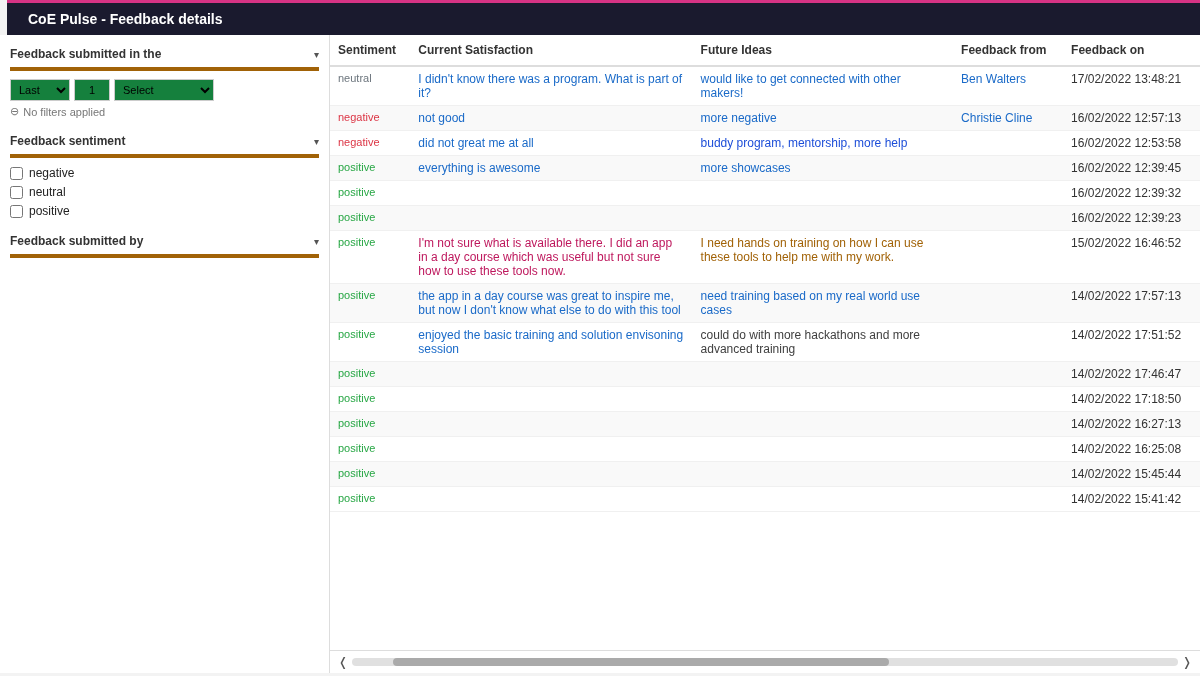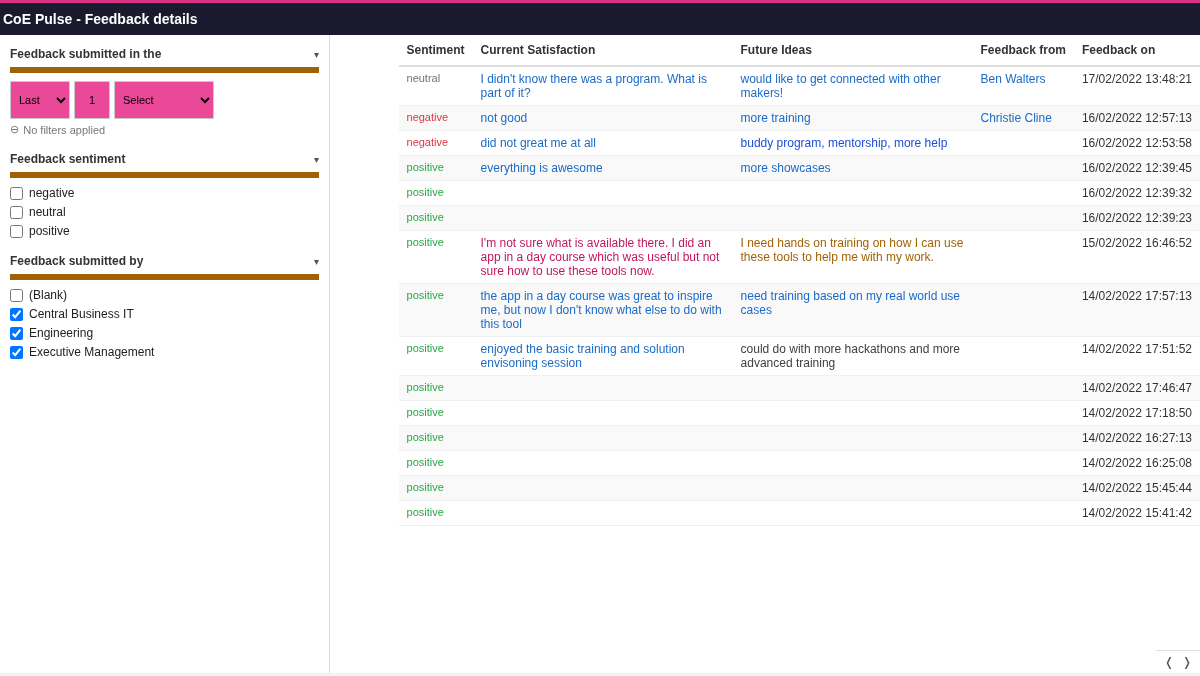--- a/index.html
+++ b/index.html
@@ -1,24 +1,25 @@
 <!DOCTYPE html>
 <html><head>
   <meta charset="utf-8">
   <style>
     * { box-sizing: border-box; margin: 0; padding: 0; }
     body { font-family: 'Segoe UI', Arial, sans-serif; font-size: 12px; background: #f3f3f3; color: #222; }
 
     .title-bar {
       background: #1a1a2e;
       color: #fff;
-      padding: 8px 3px;
+      padding: 8px 21px;
       font-size: 14px;
       font-weight: 600;
       border-top: 3px solid #d63384;
+      margin-left: 7px;
     }
 
     .main-layout {
       display: flex;
       height: calc(676px - 38px);
     }
 
     
     .left-panel {
       width: 330px;
@@ -32,21 +33,21 @@
     .filter-section {
       margin-bottom: 16px;
     }
 
     .filter-header {
       display: flex;
       justify-content: space-between;
       align-items: center;
       cursor: pointer;
       padding-bottom: 6px;
-      border-bottom: 6px solid #a16207;
+      border-bottom: 4px solid #a16207;
       margin-bottom: 8px;
       gap: 23px;
     }
 
     .filter-header-label {
       font-size: 12px;
       font-weight: 600;
       color: #333;
     }
 
@@ -57,24 +58,24 @@
 
     .filter-row {
       display: flex;
       align-items: center;
       gap: 4px;
       margin-bottom: 4px;
     }
 
     .filter-row select, .filter-row input[type="text"] {
       border: 1px solid #ccc;
-      background: #ec4899;
+      background: #15803d;
       padding: 2px 4px;
       font-size: 11px;
-      height: 38px;
+      height: 22px;
       cursor: pointer;
     }
 
     .filter-row select.last-select {
       width: 60px;
     }
 
     .filter-row input.number-input {
       width: 36px;
       text-align: center;
@@ -123,21 +124,20 @@
       position: relative;
     }
 
     
     .right-panel {
       flex: 1;
       background: #fff;
       overflow: auto;
       display: flex;
       flex-direction: column;
-      align-items: flex-end;
     }
 
     .data-table {
       width: 100%;
       border-collapse: collapse;
       font-size: 12px;
     }
 
     .data-table th {
       text-align: left;
@@ -281,38 +281,20 @@
             <span class="checkbox-label">positive</span>
           </div>
         </div>
     </div>
 
     <div class="filter-section">
       <div class="filter-header">
         <span class="filter-header-label">Feedback submitted by</span>
         <span class="chevron">▾</span>
       </div>
-      <div class="submitted-by-list" id="submitted-by-list">
-          <div class="checkbox-item">
-            <input type="checkbox" style="">
-            <span class="checkbox-label">(Blank)</span>
-          </div>
-          <div class="checkbox-item">
-            <input type="checkbox" checked="" style="">
-            <span class="checkbox-label">Central Business IT</span>
-          </div>
-          <div class="checkbox-item">
-            <input type="checkbox" checked="" style="">
-            <span class="checkbox-label">Engineering</span>
-          </div>
-          <div class="checkbox-item">
-            <input type="checkbox" checked="" style="">
-            <span class="checkbox-label">Executive Management</span>
-          </div>
-        </div>
     </div>
 
   </div>
 
   <div class="right-panel">
     <div style="overflow: auto; flex: 1;">
       <table class="data-table">
         <thead>
           <tr id="table-header-row">
               <th>Sentiment</th>
@@ -326,21 +308,21 @@
             <tr style="background: rgb(255, 255, 255);">
               <td class="sentiment-cell sentiment-neutral">neutral</td>
               <td class="current-sat-cell" style="color: rgb(26, 106, 200);">I didn't know there was a program. What is part of it?</td>
               <td class="future-ideas-cell" style="color: rgb(26, 106, 200);">would like to get connected with other makers!</td>
               <td class="feedback-from-cell" style="color: rgb(26, 106, 200);">Ben Walters</td>
               <td class="feedback-on-cell">17/02/2022 13:48:21</td>
             </tr>
             <tr style="background: rgb(255, 255, 255);">
               <td class="sentiment-cell sentiment-negative">negative</td>
               <td class="current-sat-cell" style="color: rgb(26, 106, 200);">not good</td>
-              <td class="future-ideas-cell" style="color: rgb(26, 106, 200);">more training</td>
+              <td class="future-ideas-cell" style="color: rgb(26, 106, 200);">more negative</td>
               <td class="feedback-from-cell" style="color: rgb(26, 106, 200);">Christie Cline</td>
               <td class="feedback-on-cell">16/02/2022 12:57:13</td>
             </tr>
             <tr style="background: rgb(255, 255, 255);">
               <td class="sentiment-cell sentiment-negative">negative</td>
               <td class="current-sat-cell" style="color: rgb(26, 106, 200);">did not great me at all</td>
               <td class="future-ideas-cell" style="color: #1d4ed8;">buddy program, mentorship, more help</td>
               <td class="feedback-from-cell"></td>
               <td class="feedback-on-cell">16/02/2022 12:53:58</td>
             </tr>

